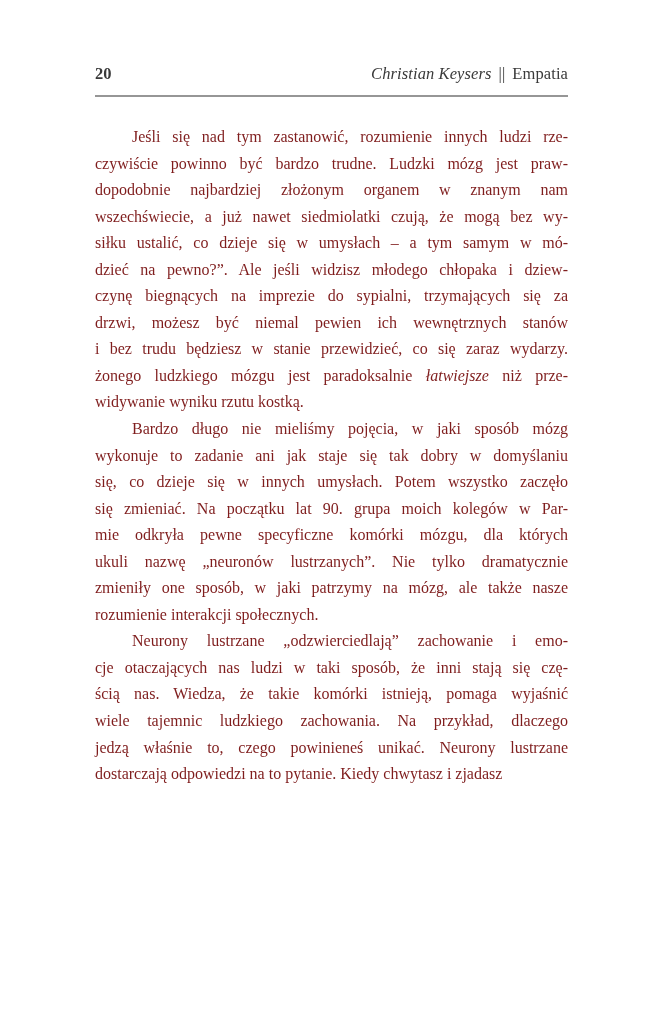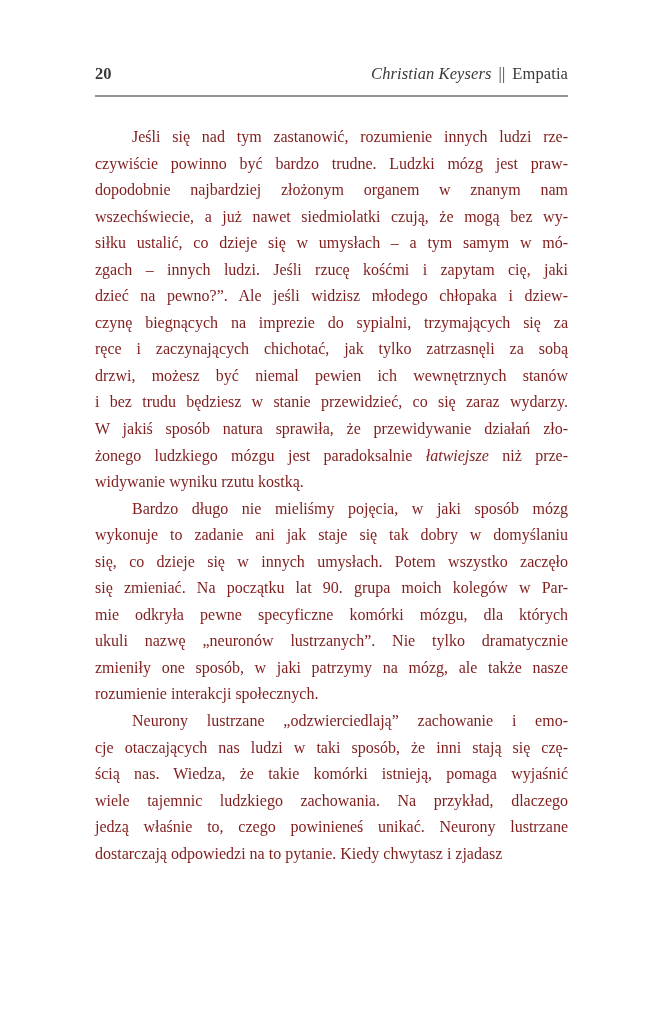--- a/index.html
+++ b/index.html
@@ -65,27 +65,24 @@
     </header>
 
     <div class="rule"></div>
 
     <main class="body-text" id="body-text">
         <div class="line indent">Jeśli się nad tym zastanowić, rozumienie innych ludzi rze-</div>
         <div class="line">czywiście powinno być bardzo trudne. Ludzki mózg jest praw-</div>
         <div class="line">dopodobnie najbardziej złożonym organem w znanym nam</div>
         <div class="line">wszechświecie, a już nawet siedmiolatki czują, że mogą bez wy-</div>
         <div class="line">siłku ustalić, co dzieje się w umysłach – a tym samym w mó-</div>
-        <div class="line">zgach – innych ludzi. Jeśli rzucę kośćmi i zapytam cię, jaki</div>
         <div class="line">dzieć na pewno?”. Ale jeśli widzisz młodego chłopaka i dziew-</div>
         <div class="line">czynę biegnących na imprezie do sypialni, trzymających się za</div>
-        <div class="line">ręce i zaczynających chichotać, jak tylko zatrzasnęli za sobą</div>
         <div class="line">drzwi, możesz być niemal pewien ich wewnętrznych stanów</div>
         <div class="line">i bez trudu będziesz w stanie przewidzieć, co się zaraz wydarzy.</div>
-        <div class="line">W jakiś sposób natura sprawiła, że przewidywanie działań zło-</div>
         <div class="line">żonego ludzkiego mózgu jest paradoksalnie <em>łatwiejsze</em> niż prze-</div>
         <div class="line para-last">widywanie wyniku rzutu kostką.</div>
         <div class="line indent">Bardzo długo nie mieliśmy pojęcia, w jaki sposób mózg</div>
         <div class="line">wykonuje to zadanie ani jak staje się tak dobry w domyślaniu</div>
         <div class="line">się, co dzieje się w innych umysłach. Potem wszystko zaczęło</div>
         <div class="line">się zmieniać. Na początku lat 90. grupa moich kolegów w Par-</div>
         <div class="line">mie odkryła pewne specyficzne komórki mózgu, dla których</div>
         <div class="line">ukuli nazwę „neuronów lustrzanych”. Nie tylko dramatycznie</div>
         <div class="line">zmieniły one sposób, w jaki patrzymy na mózg, ale także nasze</div>
         <div class="line para-last">rozumienie interakcji społecznych.</div>

